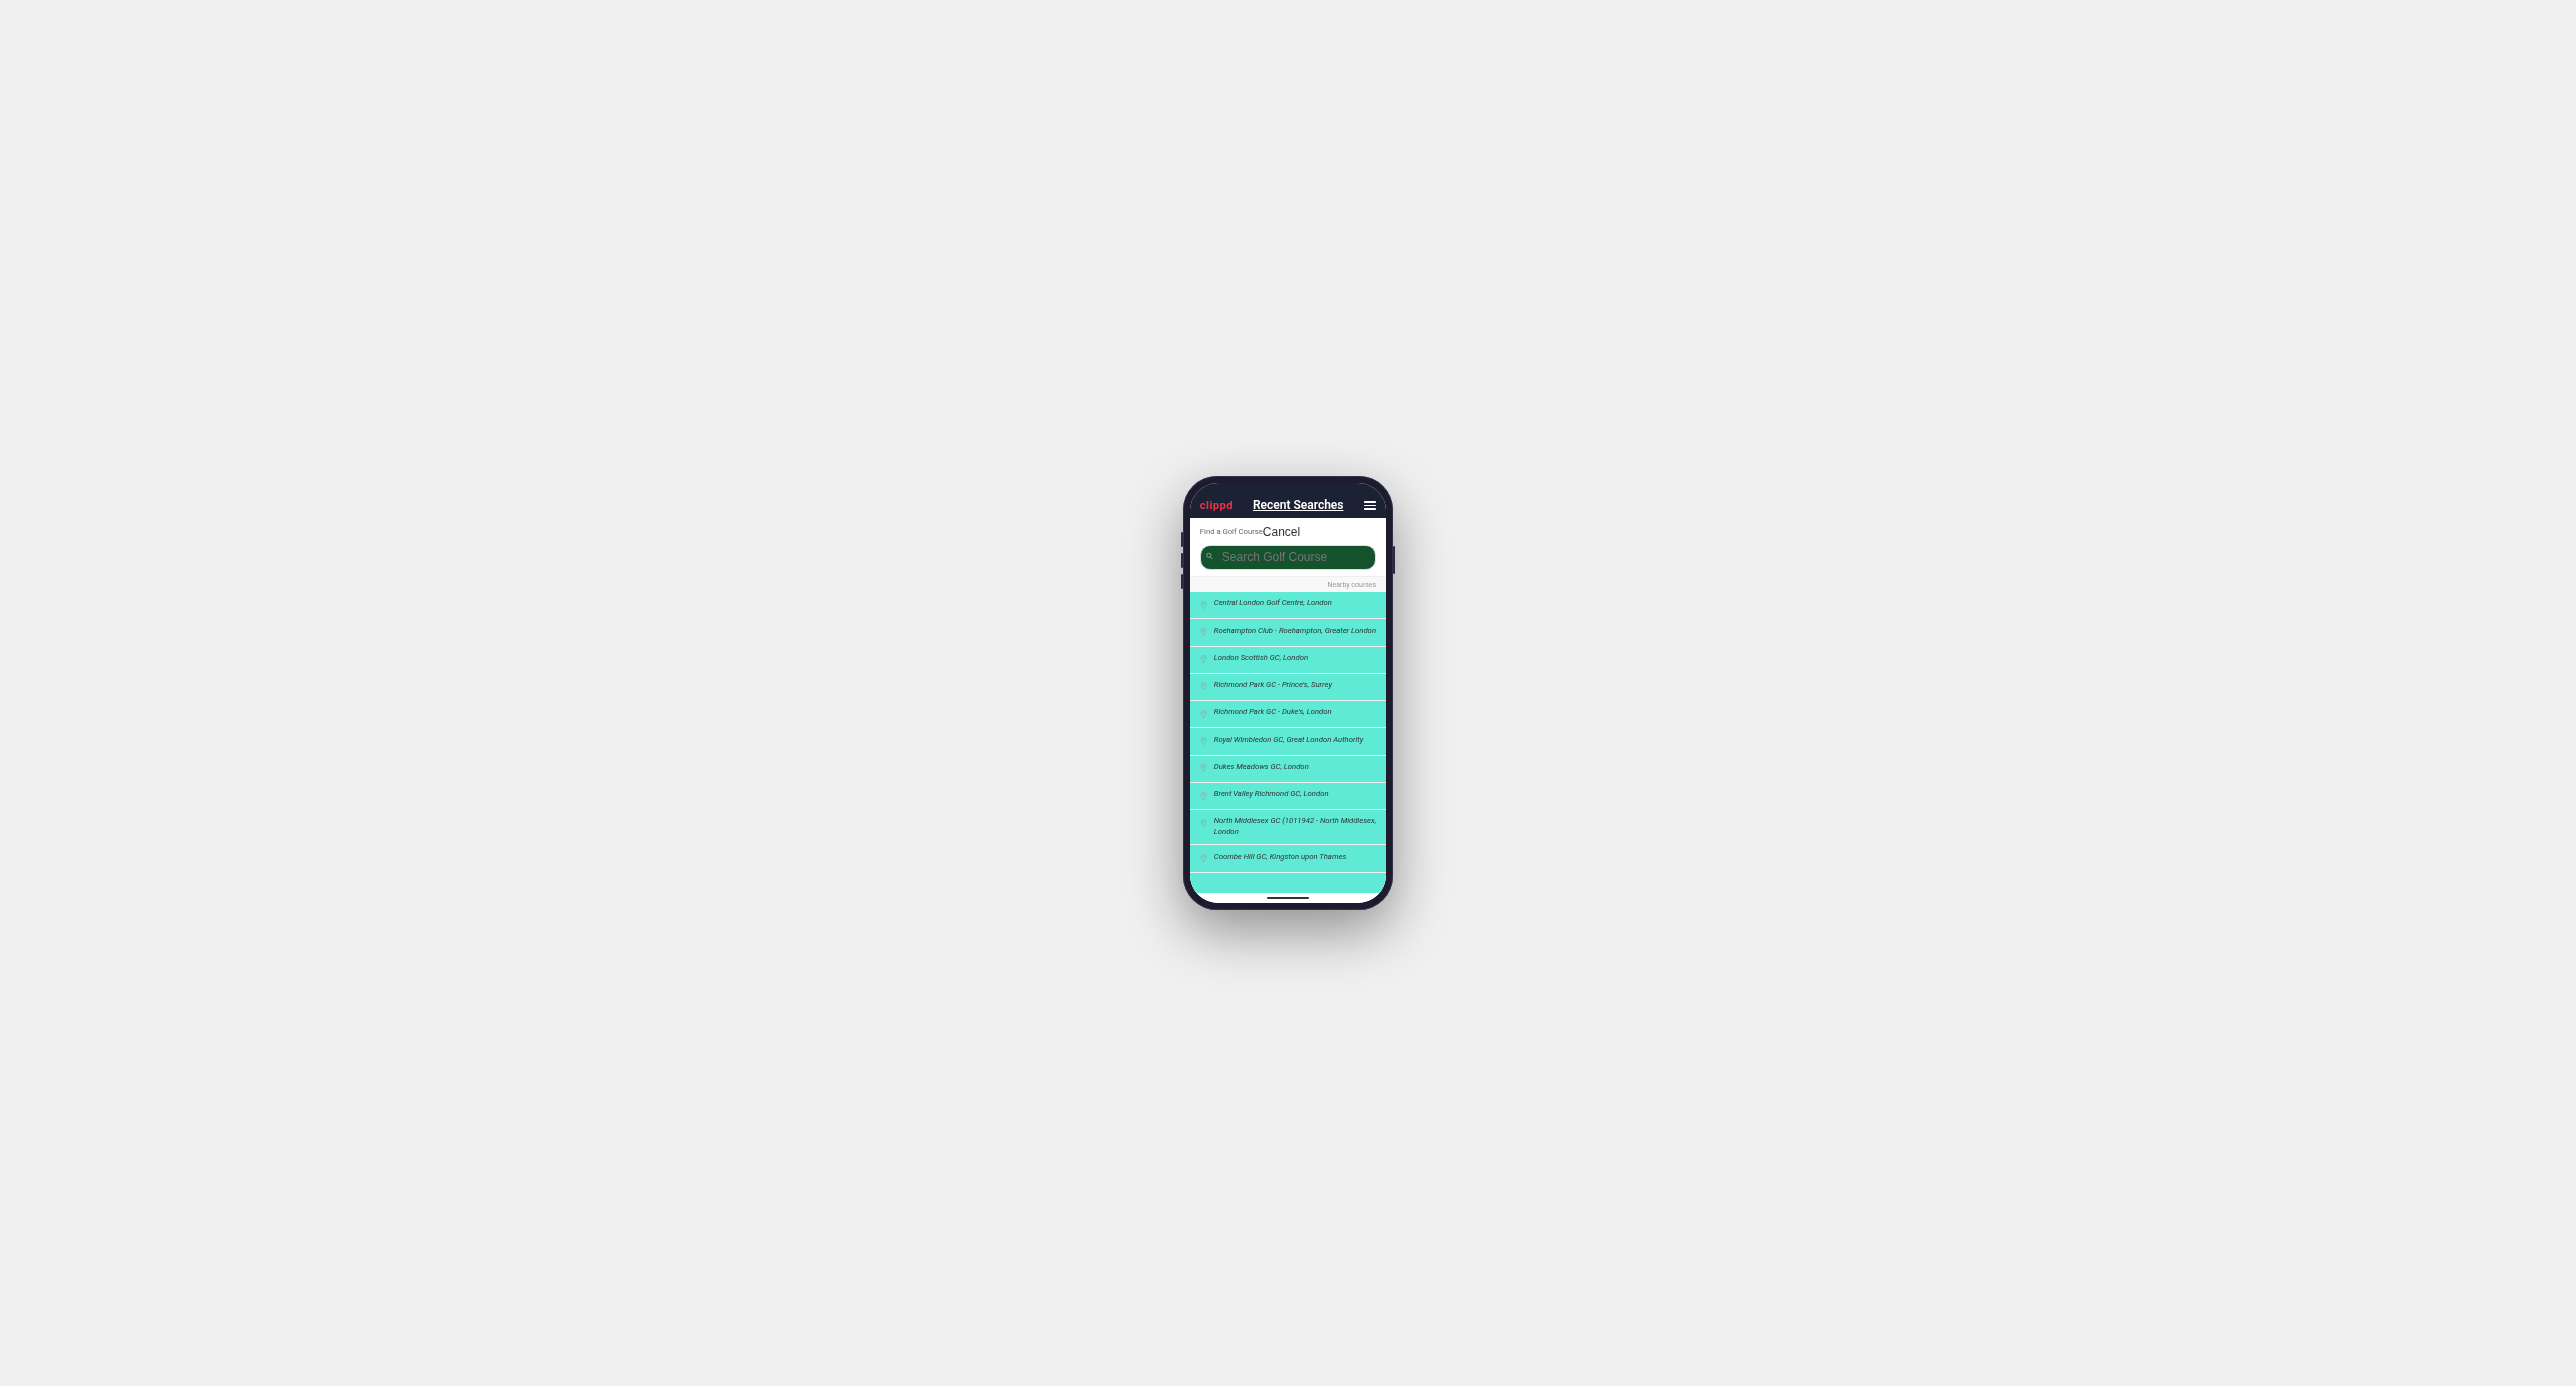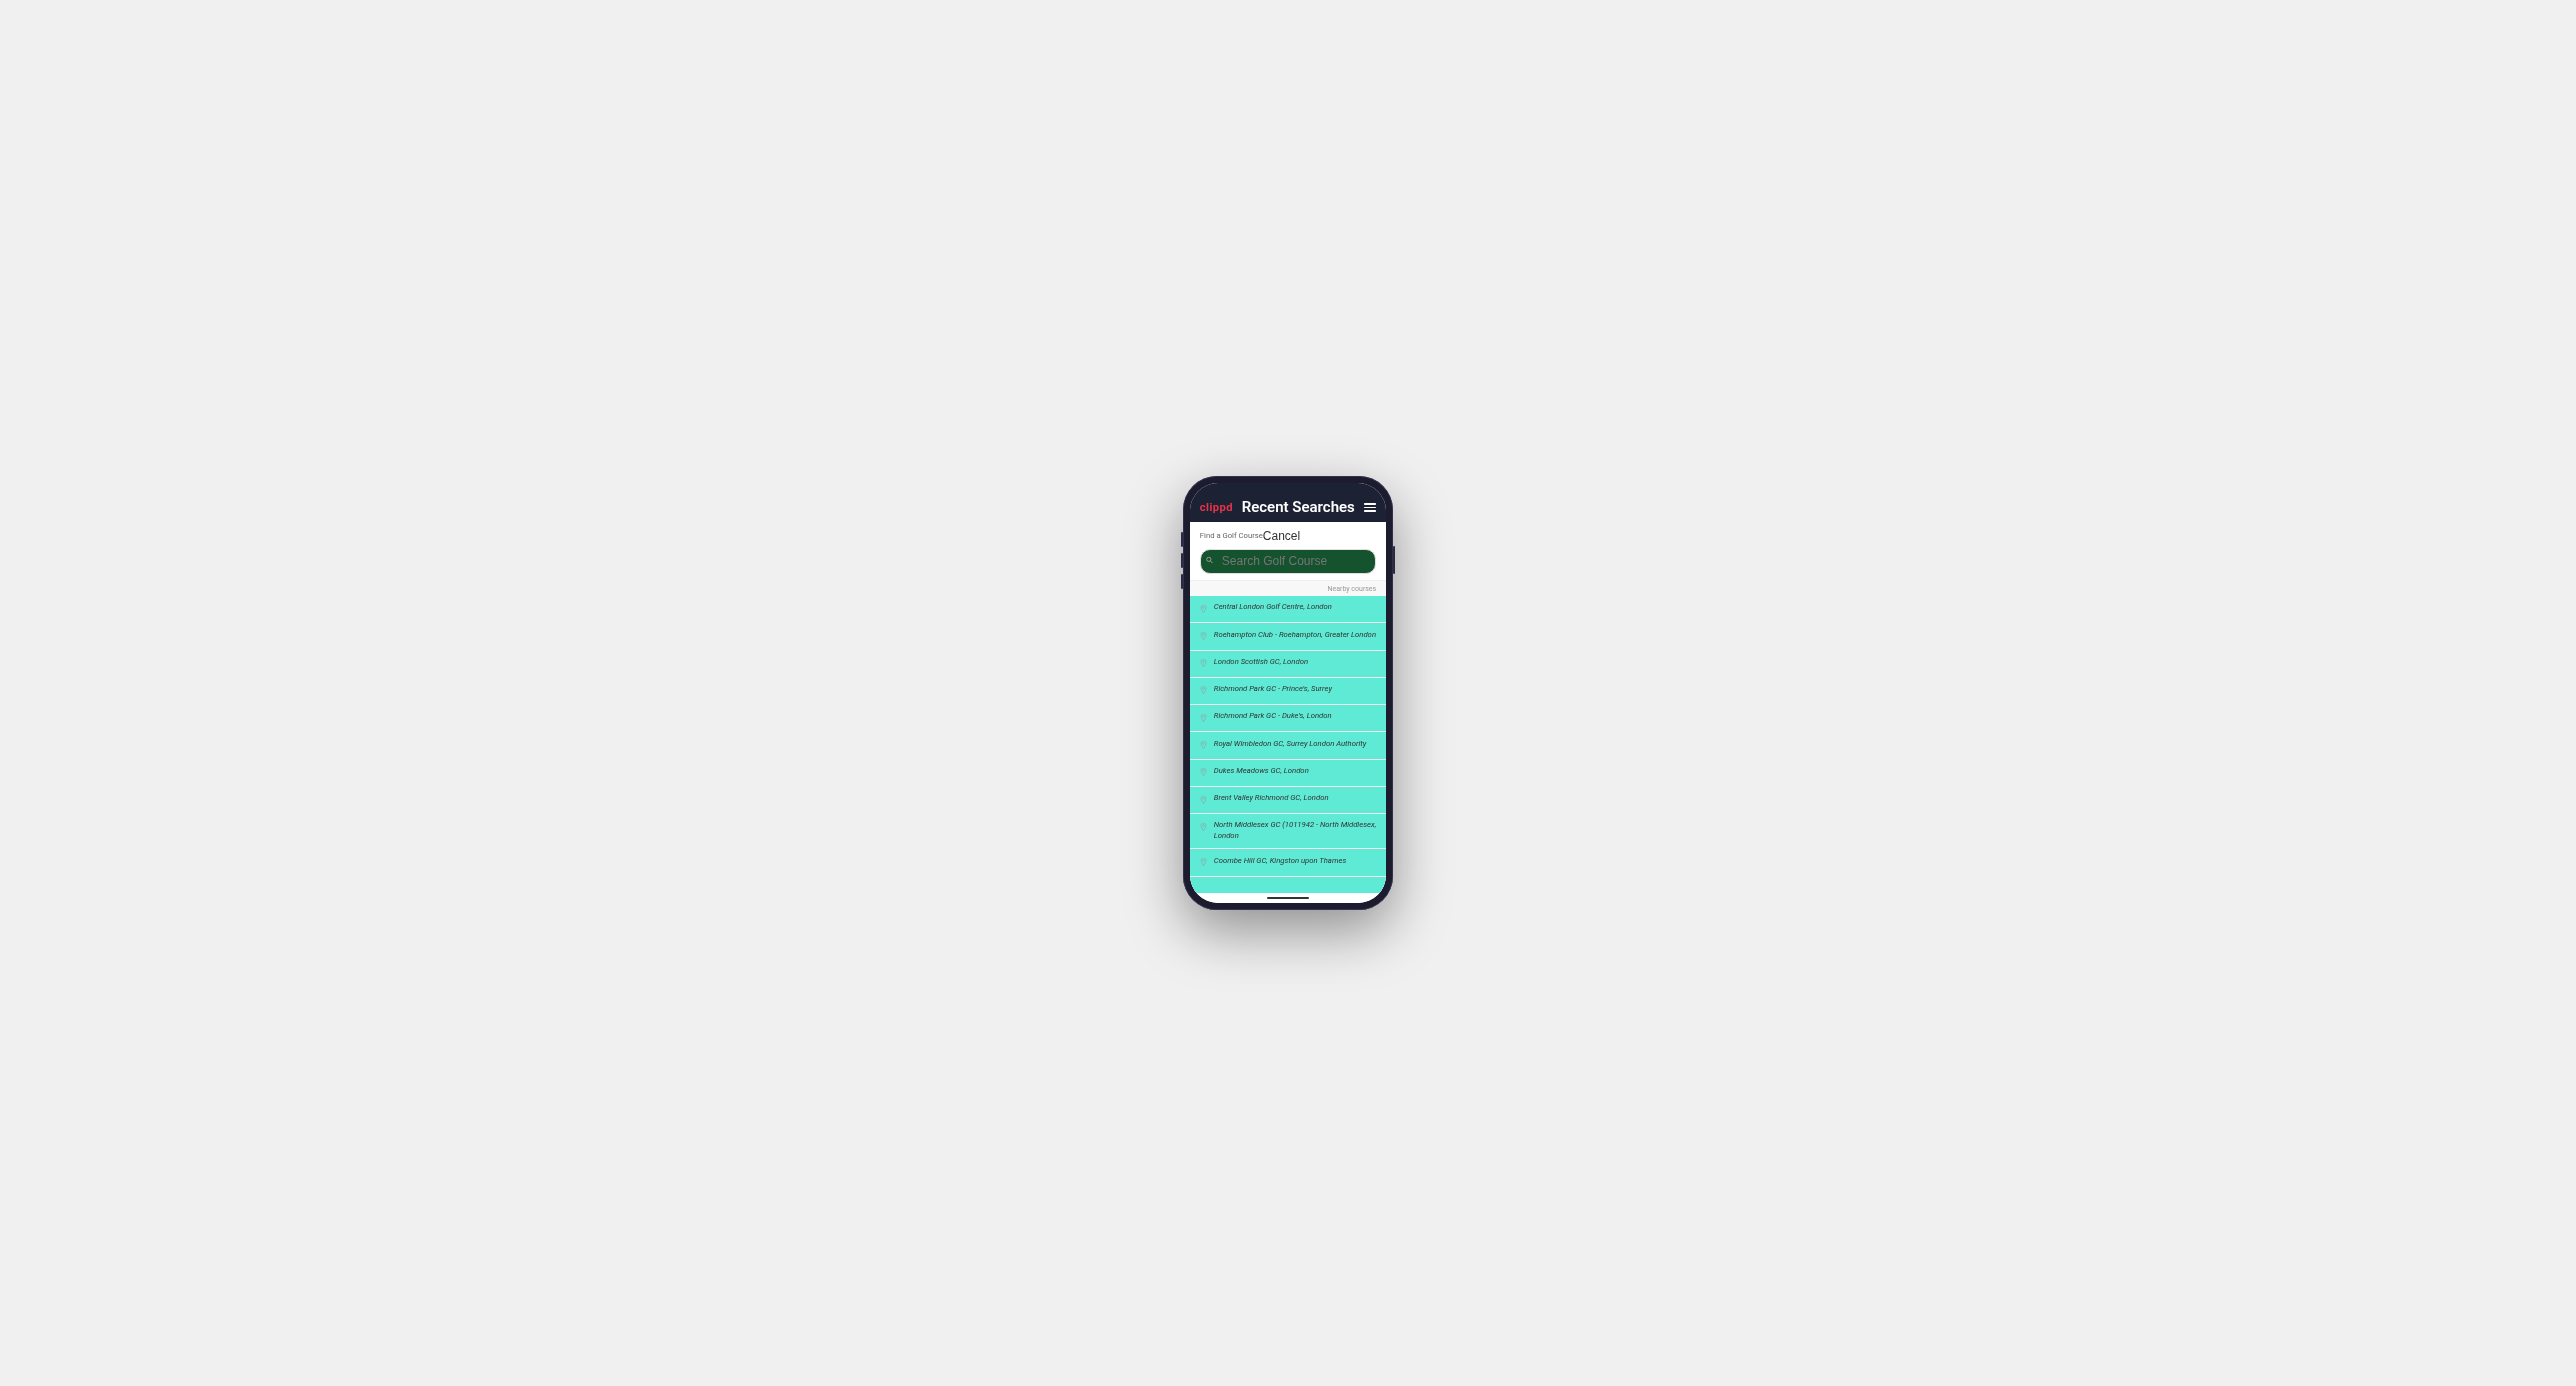--- a/index.html
+++ b/index.html
@@ -55,23 +55,24 @@
     }
 
     .logo-text {
       font-size: 11.2px;
       font-weight: 700;
       color: #e8334a;
       letter-spacing: 0.4px;
     }
 
     .nav-title {
-      font-size: 15px;
+      font-size: 12px;
       font-weight: 600;
       color: #fff;
+      text-decoration: underline;
     }
 
     .hamburger-icon {
       display: flex;
       flex-direction: column;
       gap: 2.1px;
       cursor: pointer;
     }
 
     .hamburger-icon span {
@@ -328,21 +329,21 @@
       </div>
       <span class="course-name">Richmond Park GC - Duke's, London</span>
     </div>
           <div class="course-item">
       <div class="pin-icon">
         <svg viewBox="0 0 10 12" fill="none" xmlns="http://www.w3.org/2000/svg">
           <path d="M5 0C3.07 0 1.5 1.57 1.5 3.5C1.5 6.125 5 11 5 11C5 11 8.5 6.125 8.5 3.5C8.5 1.57 6.93 0 5 0Z" stroke="#999" stroke-width="0.8" fill="none"></path>
           <circle cx="5" cy="3.5" r="1.2" stroke="#999" stroke-width="0.7" fill="none"></circle>
         </svg>
       </div>
-      <span class="course-name">Royal Wimbledon GC, Surrey London Authority</span>
+      <span class="course-name">Royal Wimbledon GC, Great London Authority</span>
     </div>
           <div class="course-item">
       <div class="pin-icon">
         <svg viewBox="0 0 10 12" fill="none" xmlns="http://www.w3.org/2000/svg">
           <path d="M5 0C3.07 0 1.5 1.57 1.5 3.5C1.5 6.125 5 11 5 11C5 11 8.5 6.125 8.5 3.5C8.5 1.57 6.93 0 5 0Z" stroke="#999" stroke-width="0.8" fill="none"></path>
           <circle cx="5" cy="3.5" r="1.2" stroke="#999" stroke-width="0.7" fill="none"></circle>
         </svg>
       </div>
       <span class="course-name">Dukes Meadows GC, London</span>
     </div>

